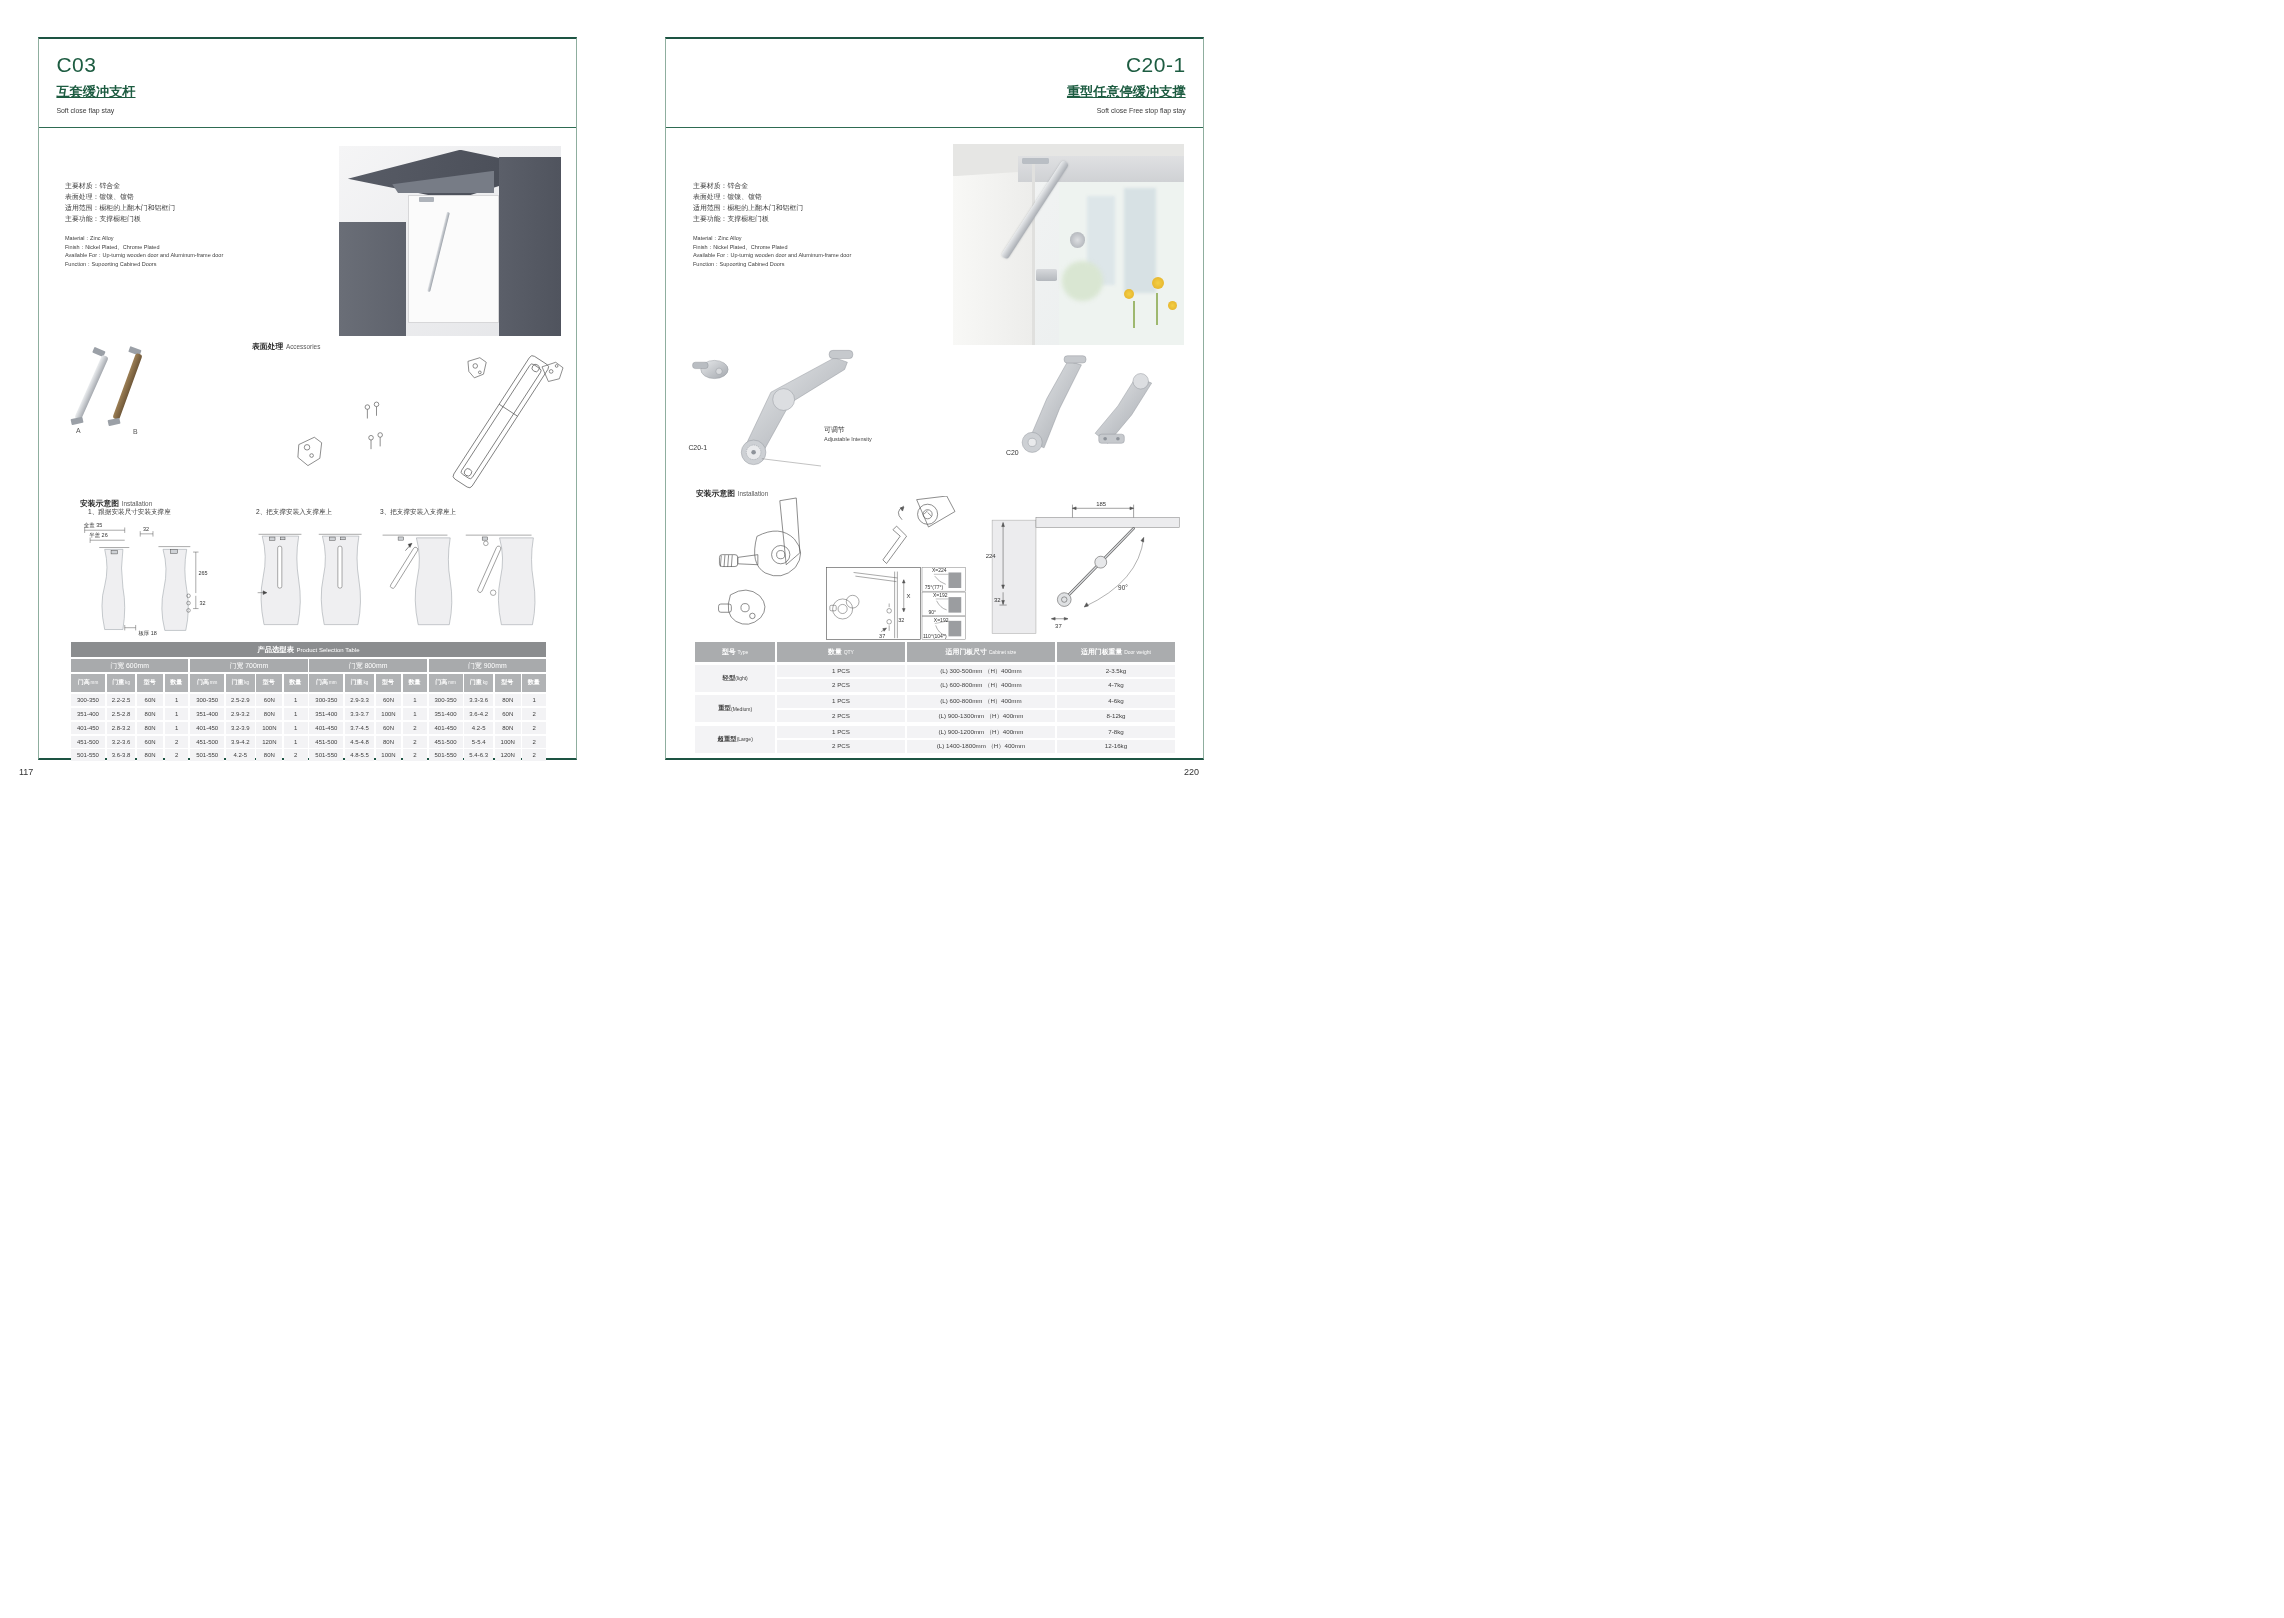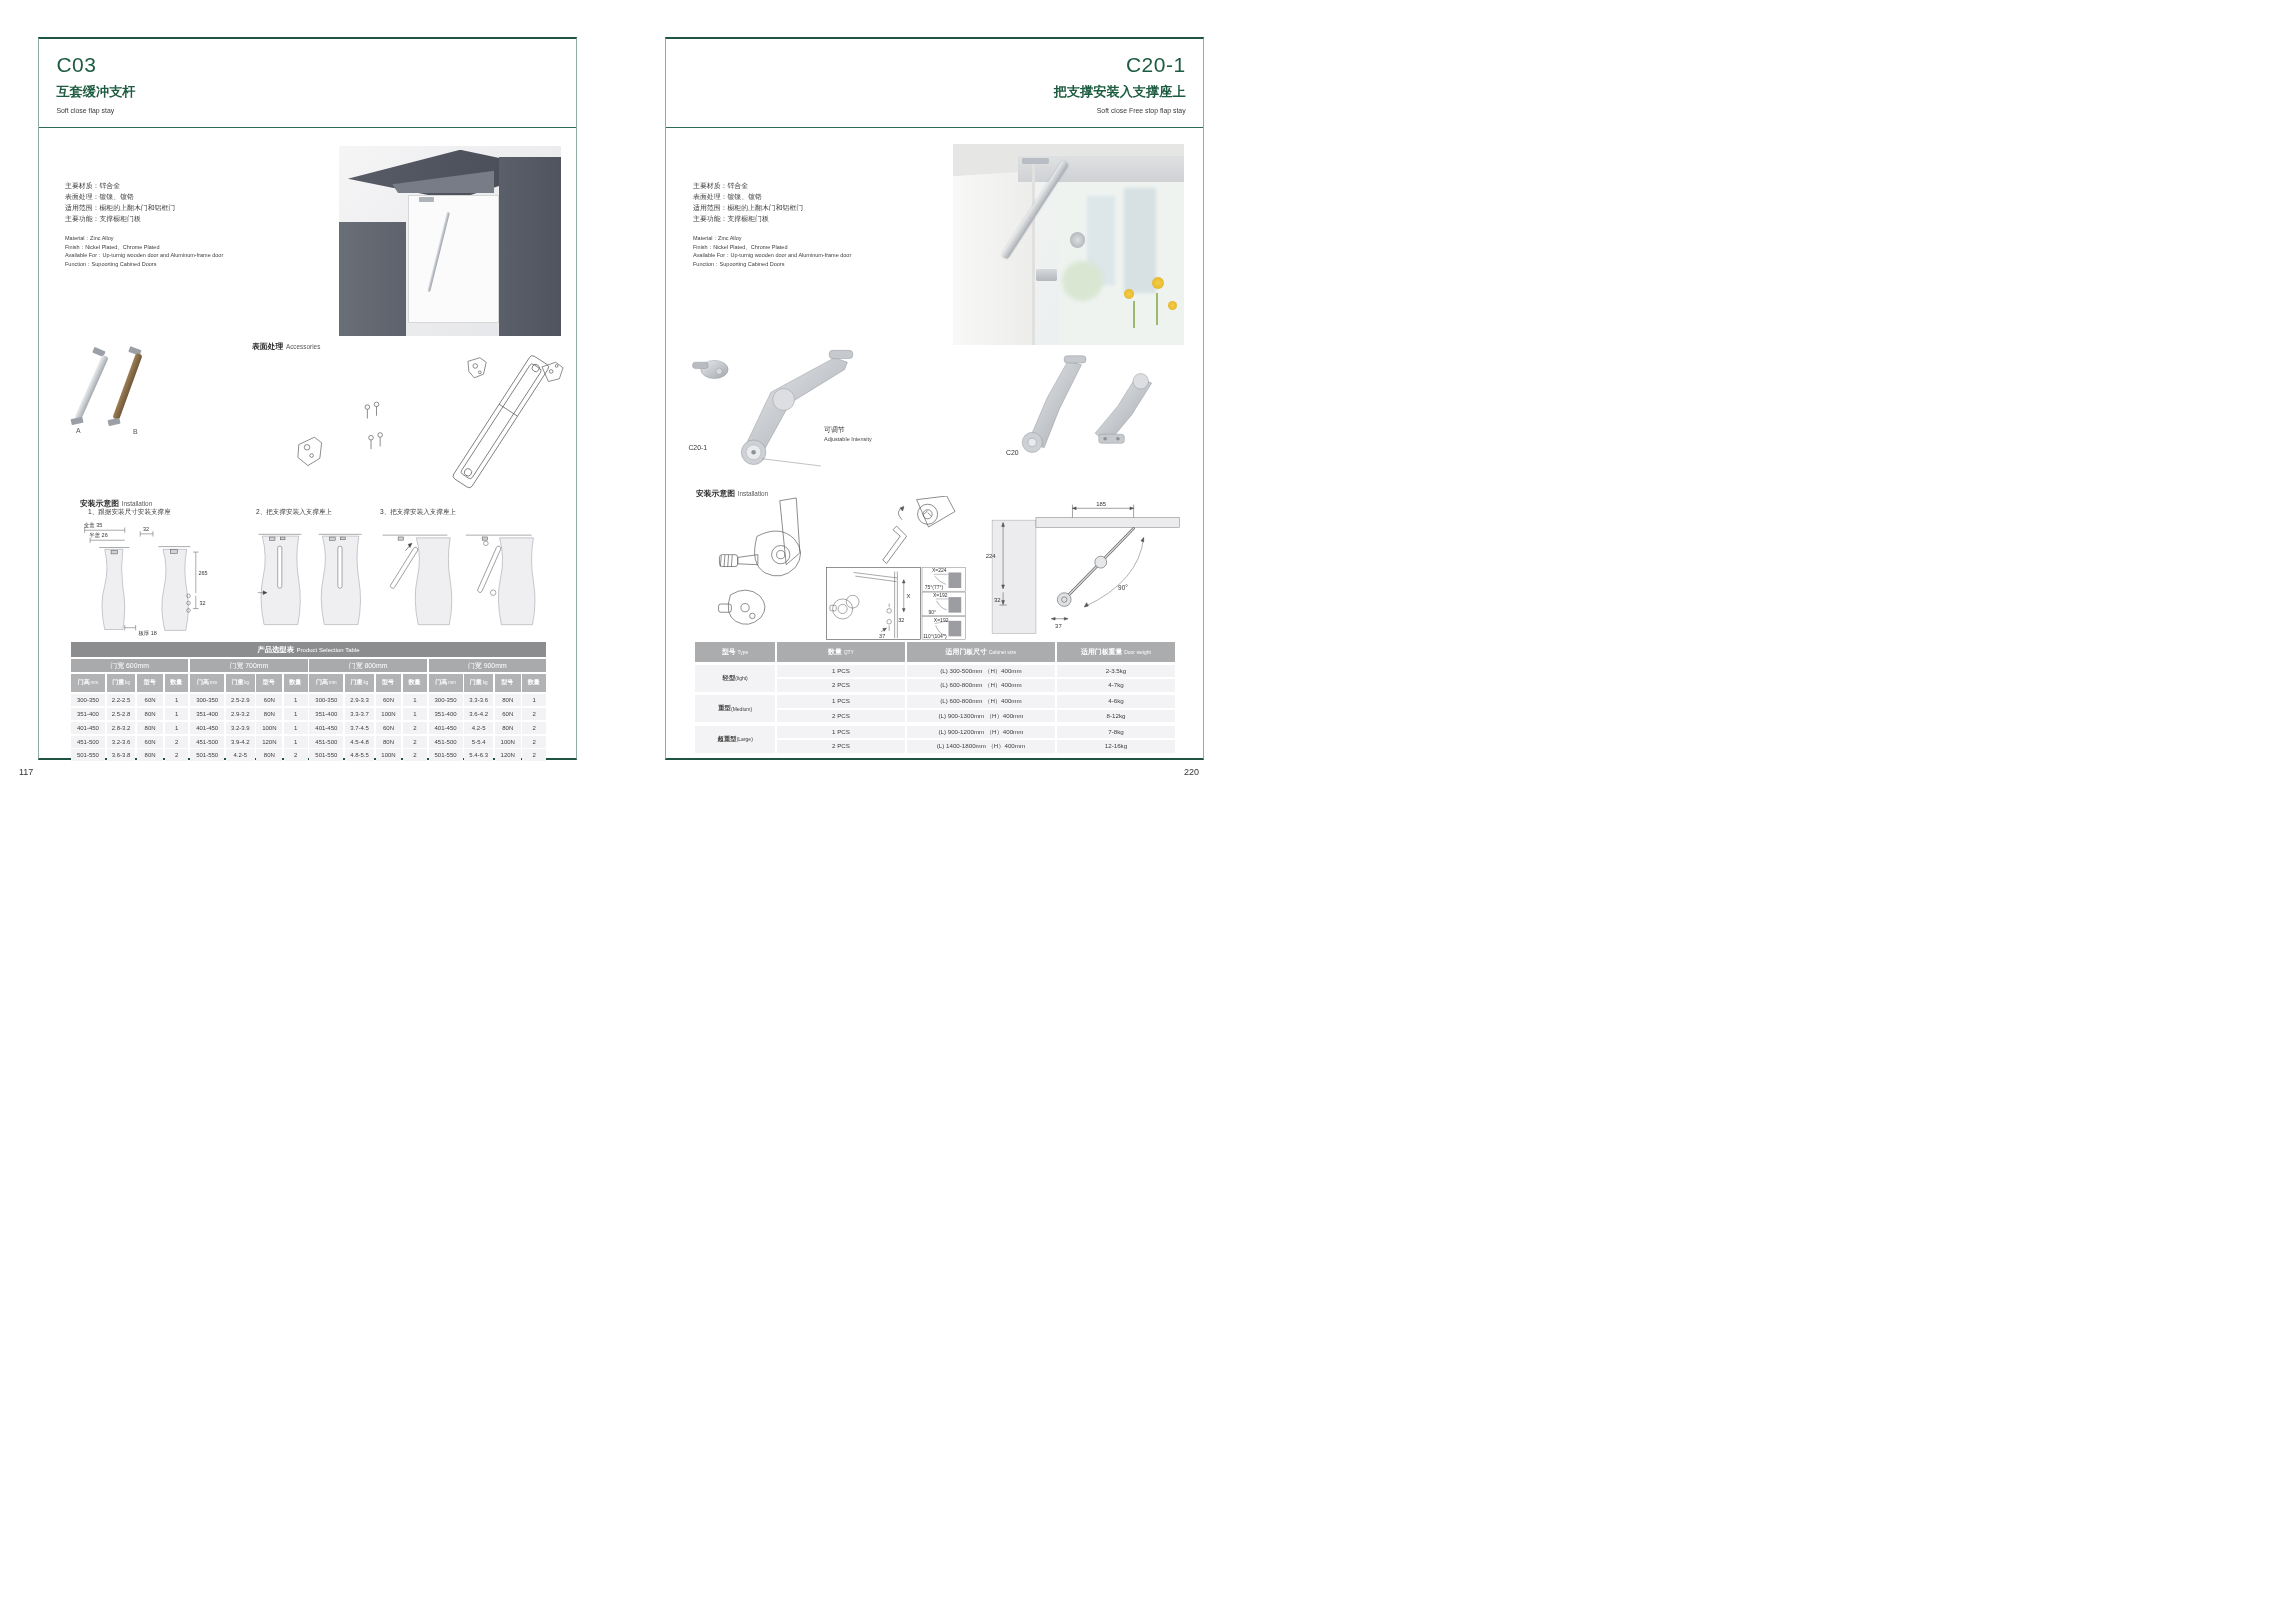--- a/index.html
+++ b/index.html
@@ -5,21 +5,21 @@
   html,body{margin:0;padding:0;background:#ffffff;}
   body{font-family:"Liberation Sans","DejaVu Sans",sans-serif;-webkit-font-smoothing:antialiased;}
   #sheet{position:relative;width:1241px;height:809px;background:#ffffff;overflow:hidden;}
   .pagebox{position:absolute;top:37px;width:537px;height:719px;background:#fff;
     border-left:0.5px solid #8fae9f;border-right:0.5px solid #8fae9f;
     border-top:2.3px solid #1d5443;border-bottom:2.3px solid #1d5443;}
   #page-left{left:38px;}
   #page-right{left:665px;}
   .hdr-sep{position:absolute;left:0;top:88px;width:100%;height:0.9px;background:#2e6b52;}
   .code-title{position:absolute;top:13.7px;font-size:21px;font-weight:normal;color:#1d5c41;letter-spacing:0.5px;}
-  .cn-title{position:absolute;top:44px;font-size:13.2px;font-weight:bold;color:#1d5c41;}
+  .cn-title{position:absolute;top:44px;font-size:13.2px;font-weight:bold;color:#1d5c41;text-decoration:underline;}
   .en-title{position:absolute;top:68px;font-size:6.9px;color:#3a3a3a;}
   .al{left:17.4px;} .ar{right:17.4px;text-align:right;}
   .specs{position:absolute;left:26px;top:141px;}
   .specs .cn div{font-size:6.9px;color:#3c3c3c;line-height:11px;}
   .specs .en{margin-top:10px;}
   .specs .en div{font-size:5.5px;color:#414141;line-height:8.7px;}
   .sec-hdr{position:absolute;font-size:7.8px;color:#2e2e2e;font-weight:bold;}
   .sec-hdr .en{font-size:6.4px;color:#5a5a5a;font-weight:normal;margin-left:2.7px;}
   .step-label{position:absolute;font-size:6.6px;color:#333;}
   .mini-label{position:absolute;font-size:6.9px;color:#555;}
@@ -410,21 +410,21 @@
           <div class="lt-cell">501-550</div>
           <div class="lt-cell">5.4-6.3</div>
           <div class="lt-cell">120N</div>
           <div class="lt-cell">2</div>
         </div>
     </div>
   </div>
 
   <div class="pagebox" id="page-right">
     <div class="code-title ar">C20-1</div>
-    <div class="cn-title ar">把支撑安装入支撑座上</div>
+    <div class="cn-title ar">重型任意停缓冲支撑</div>
     <div class="en-title ar">Soft close Free stop flap stay</div>
     <div class="hdr-sep"></div>
 
     <div class="specs" style="left:27px;">
       <div class="cn">
         <div>主要材质：锌合金</div>
         <div>表面处理：镀镍、镀铬</div>
         <div>适用范围：橱柜的上翻木门和铝框门</div>
         <div>主要功能：支撑橱柜门板</div>
       </div>

